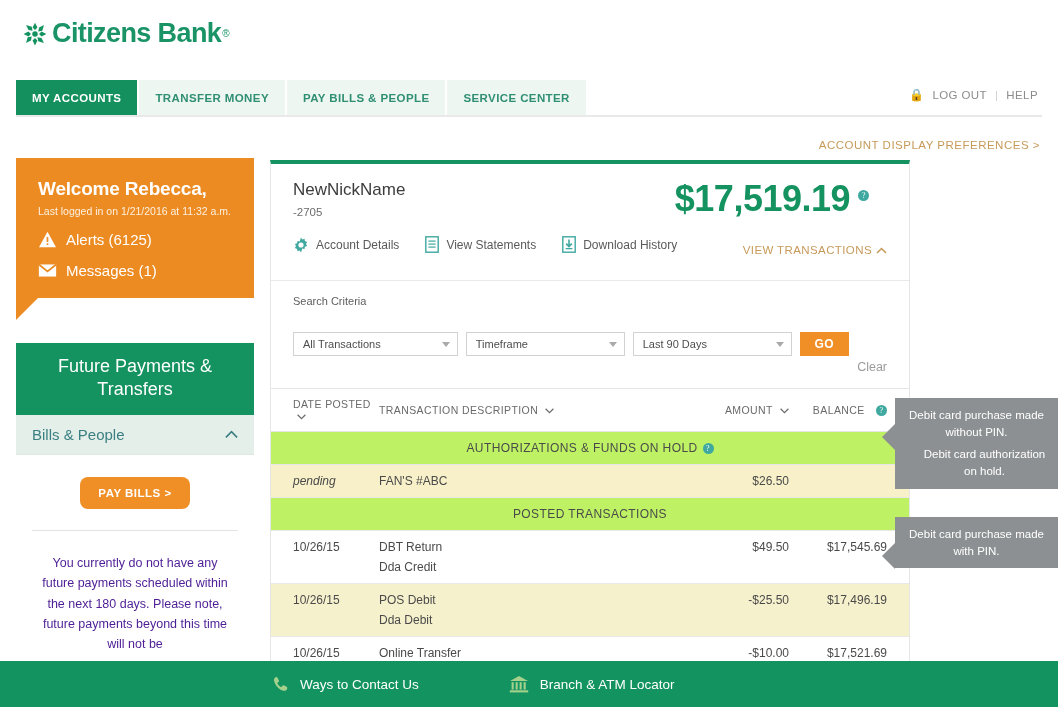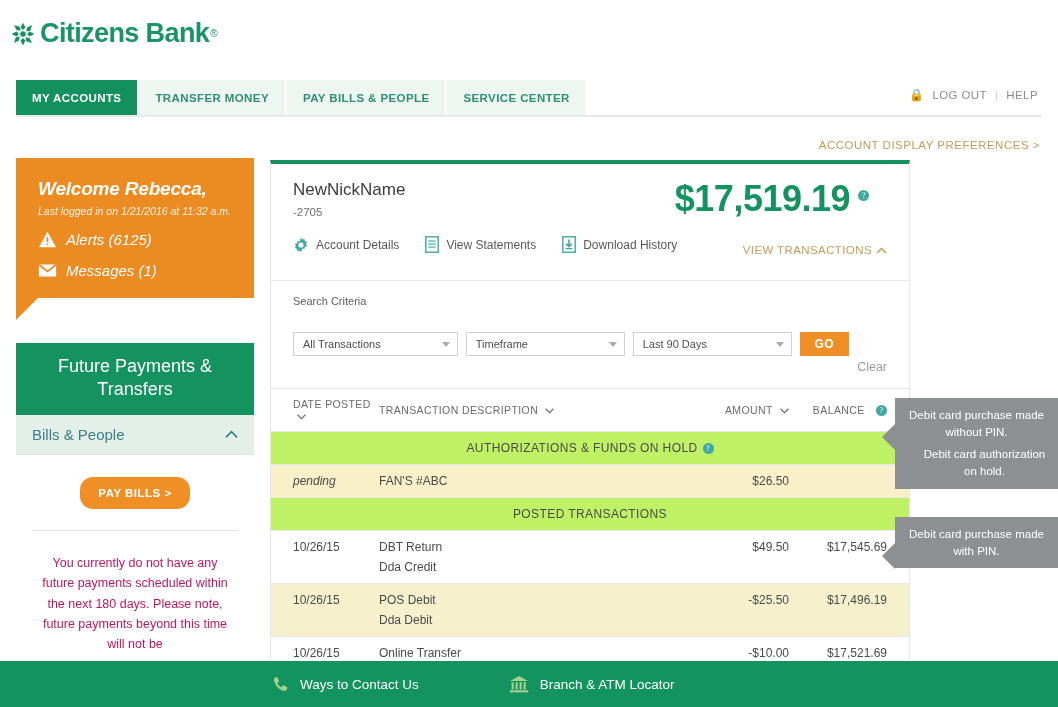--- a/index.html
+++ b/index.html
@@ -5,21 +5,21 @@
   * { box-sizing: border-box; margin: 0; padding: 0; }
   body {
     width: 1058px; height: 707px;
     background: #ffffff;
     font-family: "Liberation Sans", sans-serif;
     position: relative;
     overflow: hidden;
   }
 
   
-  .logo-row { position: absolute; left: 10px; top: 18px; display: flex; align-items: center; justify-content: center; }
+  .logo-row { position: absolute; left: 22px; top: 18px; display: flex; align-items: center; justify-content: center; }
   .logo-mark { width: 26px; height: 26px; margin-right: 4px; }
   .logo-text {
     font-size: 27px; font-weight: bold; color: #1a9466;
     letter-spacing: -0.6px;
   }
   .logo-reg { font-size: 10px; color: #1a9466; vertical-align: super; margin-left: 1px; }
 
   .utility {
     position: absolute; right: 20px; top: 88px;
     display: flex; align-items: center; gap: 8px;
@@ -53,21 +53,20 @@
     font-size: 11.5px; color: #c79a5a; letter-spacing: 0.5px;
     text-decoration: none; cursor: pointer;
   }
 
   
   .welcome {
     position: absolute; left: 16px; top: 158px;
     width: 238px; height: 140px;
     background: #ec8b22; color: #ffffff;
     padding: 20px 22px 0 22px;
-    font-style: italic;
   }
   .welcome h2 { font-size: 19px; font-weight: bold; letter-spacing: -0.2px; }
   .welcome .lastlogin { font-size: 10.5px; margin-top: 5px; color: #fdf0e0; }
   .welcome .wrow {
     display: flex; align-items: center; gap: 9px;
     font-size: 15px; margin-top: 14px;
   }
   .welcome .wrow:first-of-type { margin-top: 18px; }
   .welcome .wicon { width: 19px; height: 17px; flex: 0 0 19px; }
   .bubble-tail {
@@ -90,26 +89,26 @@
     display: flex; align-items: center; justify-content: space-between;
     cursor: pointer;
     border-bottom: 1px solid #dfe9e4;
   }
   .chev-up { width: 13px; height: 9px; }
   .side-body { background: #ffffff; padding: 22px 0 0 0; text-align: center; }
   .pay-bills {
     display: inline-flex; align-items: center; gap: 6px;
     background: #ef8f25; color: #ffffff;
     font-size: 11.5px; font-weight: bold; letter-spacing: 0.5px;
-    padding: 10px 18px; border: none; border-radius: 13px;
+    padding: 10px 18px; border: none; border-radius: 8px;
     cursor: pointer;
   }
   .side-rule { height: 1px; background: #e3e3e3; margin: 21px 16px 0 16px; }
   .side-note {
-    font-size: 12.5px; color: #be185d; line-height: 1.62;
+    font-size: 12.5px; color: #4c1d95; line-height: 1.62;
     padding: 22px 24px 0 24px; text-align: center;
   }
 
   
   .main {
     position: absolute; left: 270px; top: 160px;
     width: 640px; height: 505px;
     background: #ffffff;
     border: 1px solid #e6e6e6;
     border-top: 4px solid #14925f;

